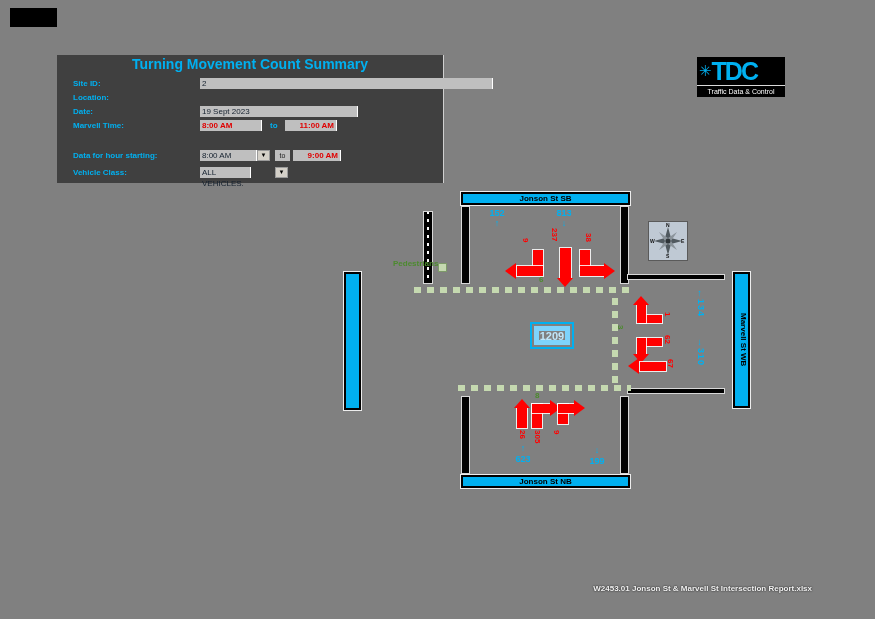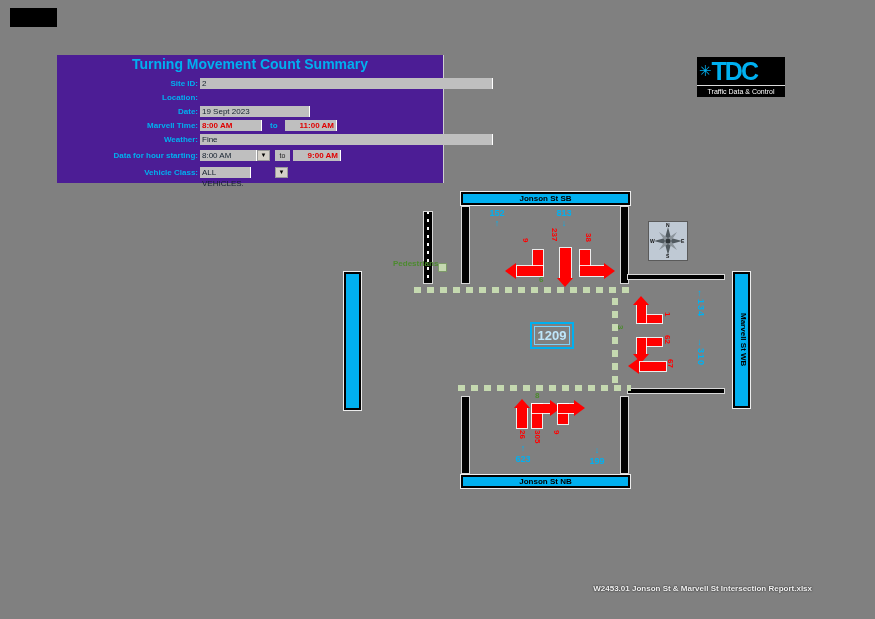--- a/index.html
+++ b/index.html
@@ -2,24 +2,24 @@
 <html><head>
 <meta charset="utf-8">
 <style>
   html,body{margin:0;padding:0;}
   body{font-family:"Liberation Sans",sans-serif;}
   .canvas{position:relative;width:875px;height:619px;background:#808080;overflow:hidden;}
   .abs{position:absolute;}
 
   
   .corner-box{left:10px;top:8px;width:47px;height:19px;background:#000;}
-  .form{left:57px;top:55px;width:386px;height:128px;background:#4c1d95;border-right:1px solid #cfcfcf;}
+  .form{left:57px;top:55px;width:386px;height:128px;background:#404040;border-right:1px solid #cfcfcf;}
   .form-title{position:absolute;top:1px;left:0;width:100%;text-align:center;color:#00B0F0;font-size:14px;font-weight:bold;}
   .frow{position:absolute;left:0;width:100%;height:12px;}
-  .flabel{position:absolute;left:2px;width:139px;text-align:right;color:#00B0F0;font-size:8px;font-weight:bold;line-height:12px;}
+  .flabel{position:absolute;left:16px;width:139px;text-align:left;color:#00B0F0;font-size:8px;font-weight:bold;line-height:12px;}
   .field{position:absolute;height:11px;background:#BFBFBF;color:#14202e;font-size:8px;line-height:11px;padding:0 2px;box-sizing:border-box;border-right:1px solid #fff;}
   .red-val{color:#E00000;font-weight:bold;}
   .right-al{text-align:right;}
   .to-word{position:absolute;color:#00B0F0;font-size:8px;font-weight:bold;line-height:12px;}
   .to-box{position:absolute;height:11px;background:#BFBFBF;color:#222;font-size:7px;line-height:11px;text-align:center;}
   .ddbtn{position:absolute;height:11px;width:13px;background:#D4D0C8;border:1px solid #9a9a9a;box-sizing:border-box;font-size:6px;line-height:9px;text-align:center;color:#000;cursor:default;}
 
   
   .logo{left:697px;top:57px;width:88px;height:40px;background:#000;}
   .logo-main{position:absolute;top:0;left:0;right:0;height:28px;display:flex;align-items:center;}
@@ -50,21 +50,21 @@
   .tri-left{border-top:8px solid transparent;border-bottom:8px solid transparent;border-right:11px solid #F00;}
   .tri-right{border-top:8px solid transparent;border-bottom:8px solid transparent;border-left:11px solid #F00;}
   .tri-up{border-left:8px solid transparent;border-right:8px solid transparent;border-bottom:9px solid #F00;}
   .tri-down{border-left:8px solid transparent;border-right:8px solid transparent;border-top:9px solid #F00;}
   .ped{color:#4C8A2E;font-weight:bold;font-size:8px;}
   .vped{writing-mode:vertical-rl;color:#4C8A2E;font-weight:bold;font-size:8px;}
   .ped-swatch{width:7px;height:7px;background:#C5D9B0;border:1px solid #7d9a69;}
 
   
   .total-box{left:530px;top:322px;width:44px;height:27px;border:2px solid #00B0F0;box-sizing:border-box;}
-  .total-inner{position:absolute;inset:2px;border:1px solid #7dd3fc;color:#BFE6FA;font-weight:bold;font-size:13px;display:flex;align-items:center;justify-content:center;}
+  .total-inner{position:absolute;inset:2px;border:5px solid #7dd3fc;color:#BFE6FA;font-weight:bold;font-size:11px;display:flex;align-items:center;justify-content:center;}
 
   .filename{right:63px;top:584px;color:#f2f2f2;font-size:8px;font-weight:bold;text-shadow:0 0 2px #000;white-space:nowrap;}
 </style>
 </head>
 <body>
 
 <div class="canvas">
 
   <div class="abs corner-box"></div>
 
@@ -75,34 +75,30 @@
       <span class="flabel">Site ID:</span>
       <span class="field" style="left:143px;width:293px">2</span>
     </div>
 
     <div class="frow" style="top:37px">
       <span class="flabel">Location:</span>
     </div>
 
     <div class="frow" style="top:51px">
       <span class="flabel">Date:</span>
-      <span class="field" style="left:143px;width:110px">19 Sept 2023</span>
+      <span class="field" style="left:143px;width:158px">19 Sept 2023</span>
     </div>
 
     <div class="frow" style="top:65px">
       <span class="flabel">Marvell Time:</span>
       <span class="field red-val" style="left:143px;width:62px">8:00 AM</span>
       <span class="to-word" style="left:213px">to</span>
       <span class="field red-val right-al" style="left:228px;width:52px">11:00 AM</span>
     </div>
 
-    <div class="frow" style="top:79px">
-      <span class="flabel">Weather:</span>
-      <span class="field" style="left:143px;width:293px">Fine</span>
-    </div>
 
     <div class="frow" style="top:95px">
       <span class="flabel">Data for hour starting:</span>
       <span class="field" style="left:143px;width:57px">8:00 AM</span>
       <span class="ddbtn" style="left:200px">▼</span>
       <span class="to-box" style="left:218px;width:15px">to</span>
       <span class="field red-val right-al" style="left:236px;width:48px">9:00 AM</span>
     </div>
 
     <div class="frow" style="top:112px">

